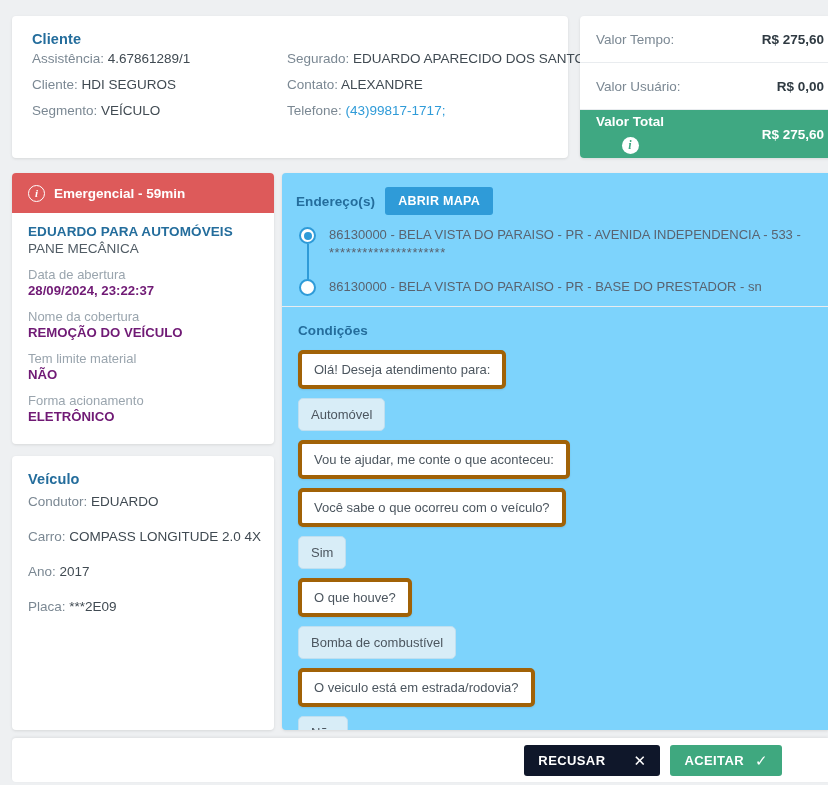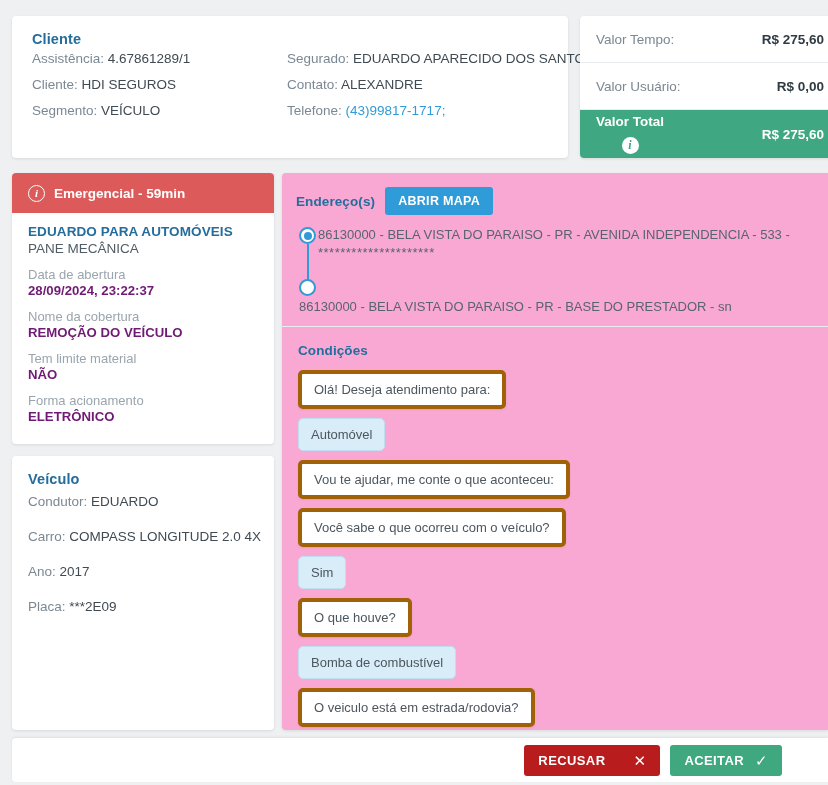--- a/index.html
+++ b/index.html
@@ -116,38 +116,38 @@
     width: 262px; height: 274px;
     padding: 15px 16px 0 16px;
   }
   .veic-list { margin-top: 7px; display: flex; flex-direction: column; gap: 20px; }
 
   
   .right-panel {
     position: absolute;
     left: 282px; top: 173px;
     width: 546px; height: 557px;
-    background: #f9a8d4;
+    background: #7dd3fc;
     border-radius: 4px 0 0 4px;
     box-shadow: 0 1px 3px rgba(0,0,0,.10);
     overflow: hidden;
   }
   .addr-block { padding: 14px 16px 10px 14px; border-bottom: 1px solid #e9ecef; }
   .addr-head { display: flex; align-items: center; gap: 10px; margin-bottom: 9px; }
   .addr-head .card-title { font-size: 13.5px; }
   .btn-map {
     background: #2f9bd8; color: #fff;
     border: none; border-radius: 3px;
     font-family: "Liberation Sans", sans-serif;
     font-size: 12.5px; font-weight: bold; letter-spacing: .3px;
     padding: 7px 13px; cursor: pointer;
   }
   .addr-list { position: relative; padding-left: 3px; }
-  .addr-item { display: flex; align-items: flex-start; position: relative; }
-  .addr-item + .addr-item { margin-top: 14px; flex-direction: column; }
+  .addr-item { display: flex; align-items: flex-start; gap: 11px; position: relative; }
+  .addr-item + .addr-item { margin-top: 14px; }
   .radio-col { position: relative; width: 19px; flex: 0 0 19px; padding-top: 3px; }
   .radio {
     width: 17px; height: 17px; border-radius: 50%;
     border: 2px solid #2f9bd8; background: #fff;
     display: flex; align-items: center; justify-content: center;
     position: relative; z-index: 2;
   }
   .radio.on::after {
     content: ""; width: 8px; height: 8px; border-radius: 50%;
     background: #2f9bd8;
@@ -191,21 +191,21 @@
     display: flex; align-items: center; justify-content: flex-end;
     gap: 10px; padding-right: 46px;
   }
   .btn-act {
     border: none; border-radius: 3px;
     color: #fff; font-family: "Liberation Sans", sans-serif;
     font-size: 13px; font-weight: bold; letter-spacing: .4px;
     padding: 8px 14px; cursor: pointer;
     display: inline-flex; align-items: center; gap: 11px;
   }
-  .btn-refuse { background: #b91c1c; gap: 28px; }
+  .btn-refuse { background: #0f172a; gap: 28px; }
   .btn-accept { background: #3fa87f; }
   .gl { font-size: 15px; font-weight: normal; line-height: 1; }
 </style>
 </head>
 <body>
 
 <div class="page">
 
   <div class="card client-card">
     <div class="card-title">Cliente</div>

